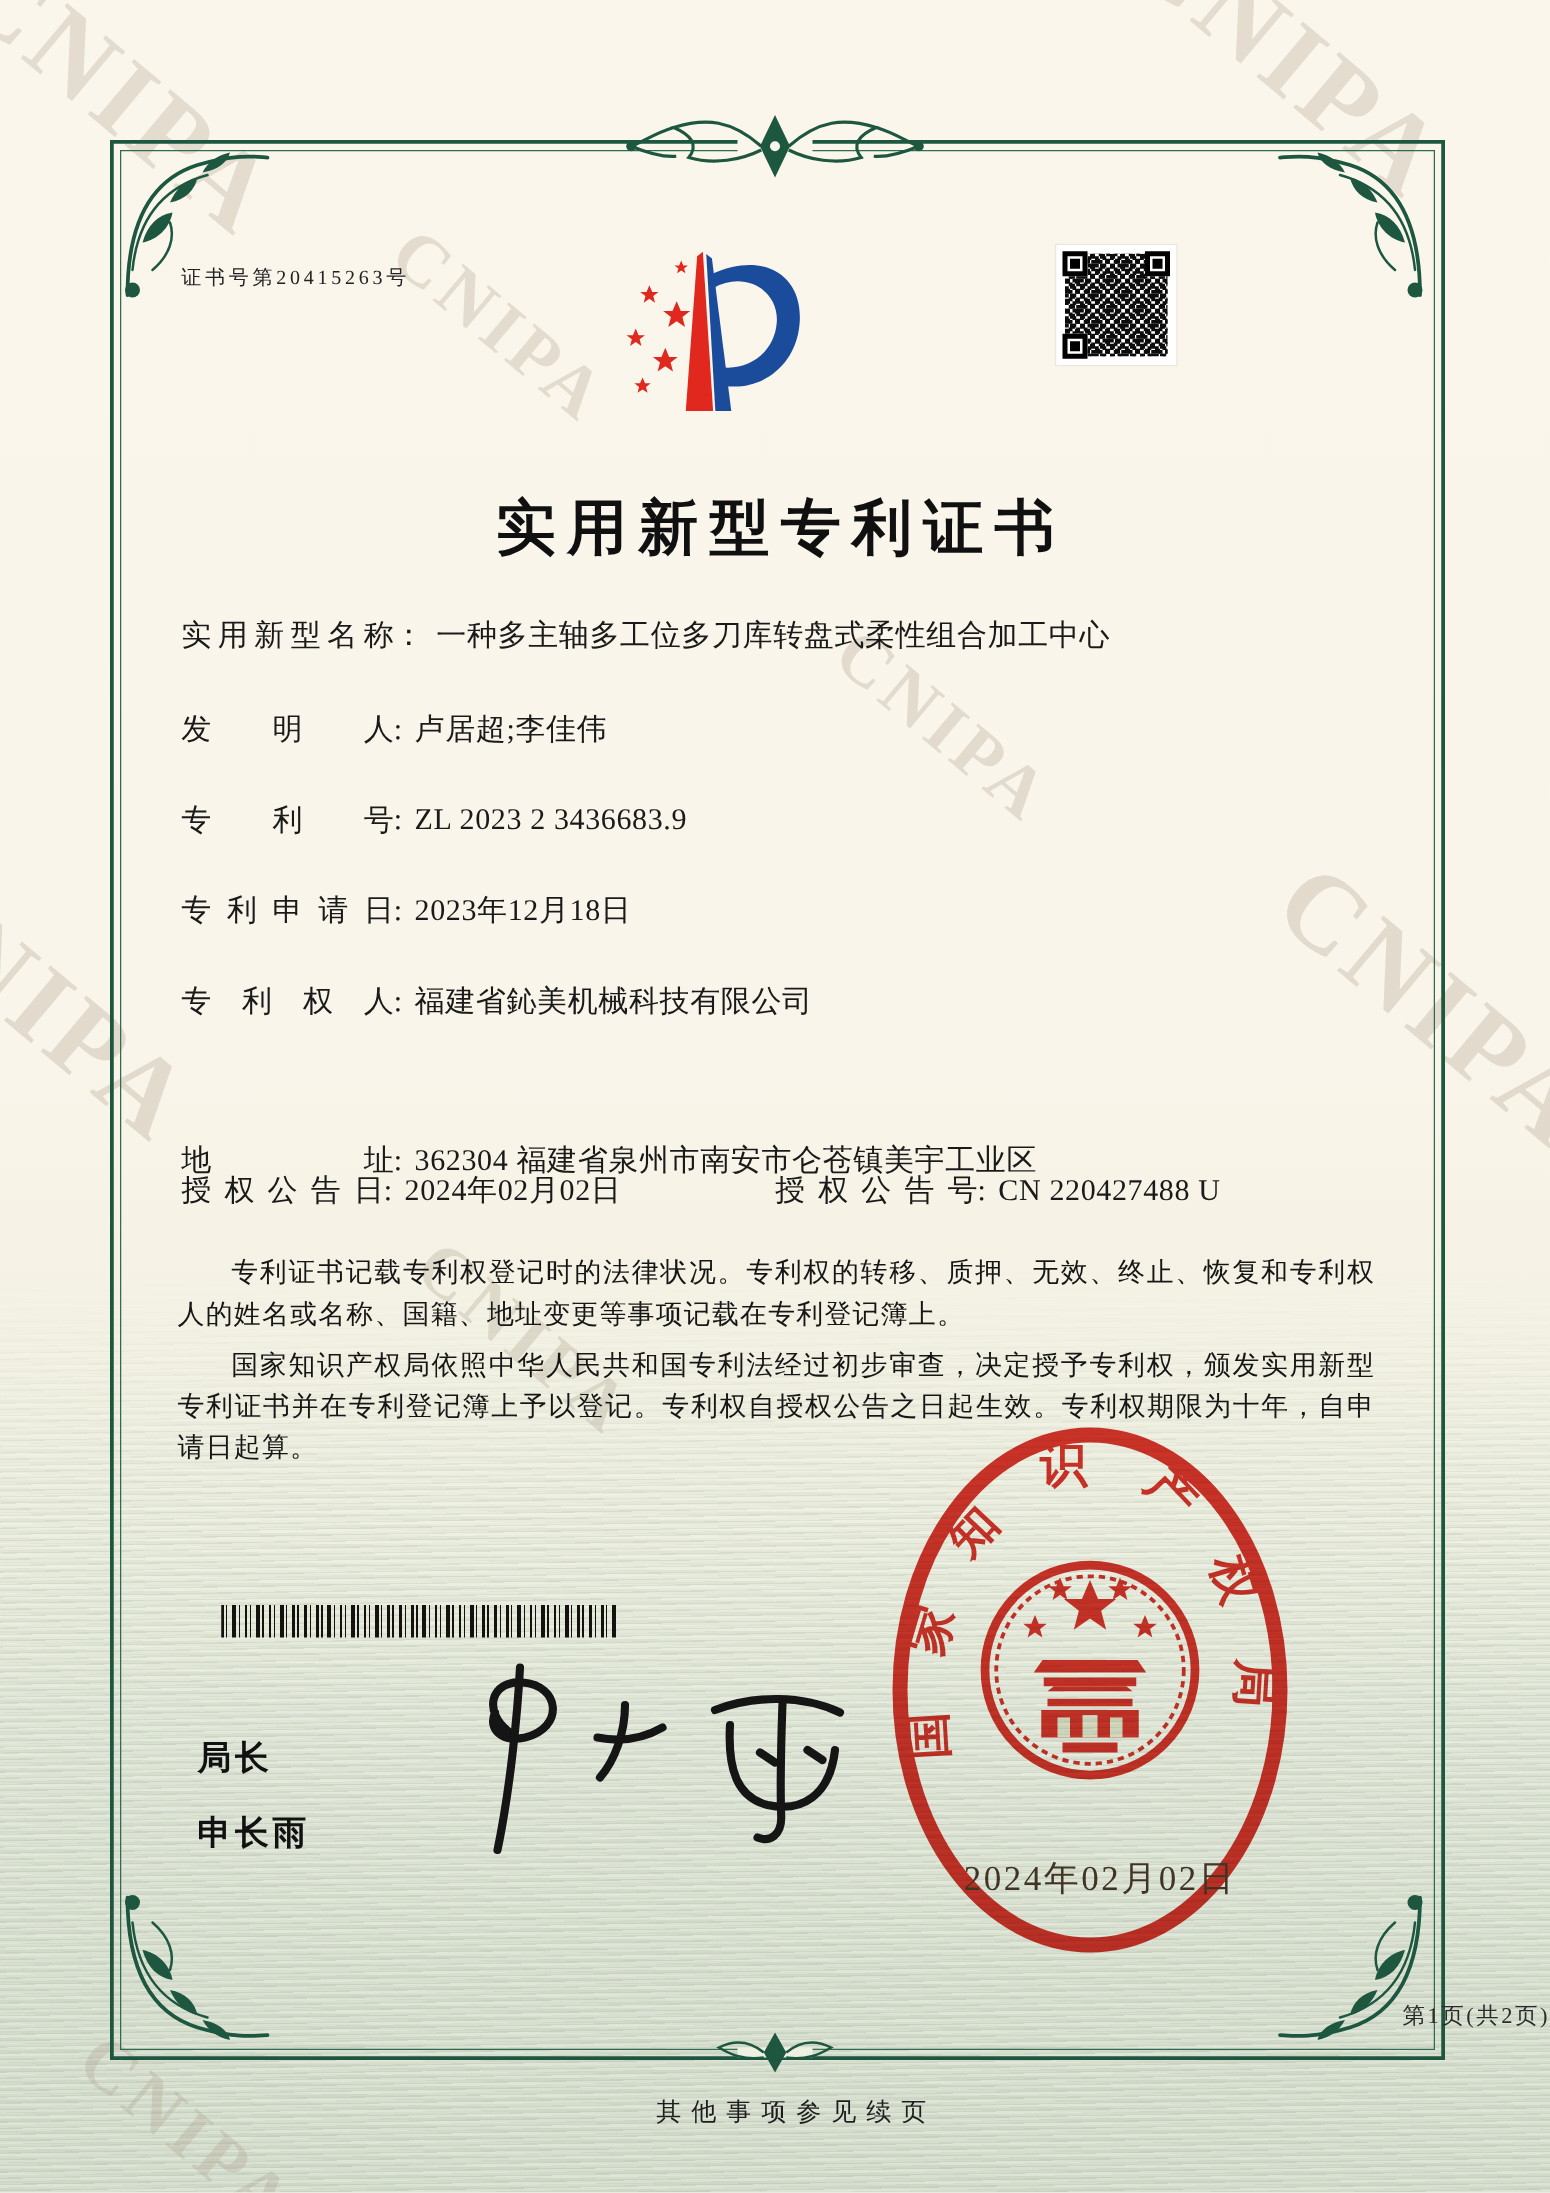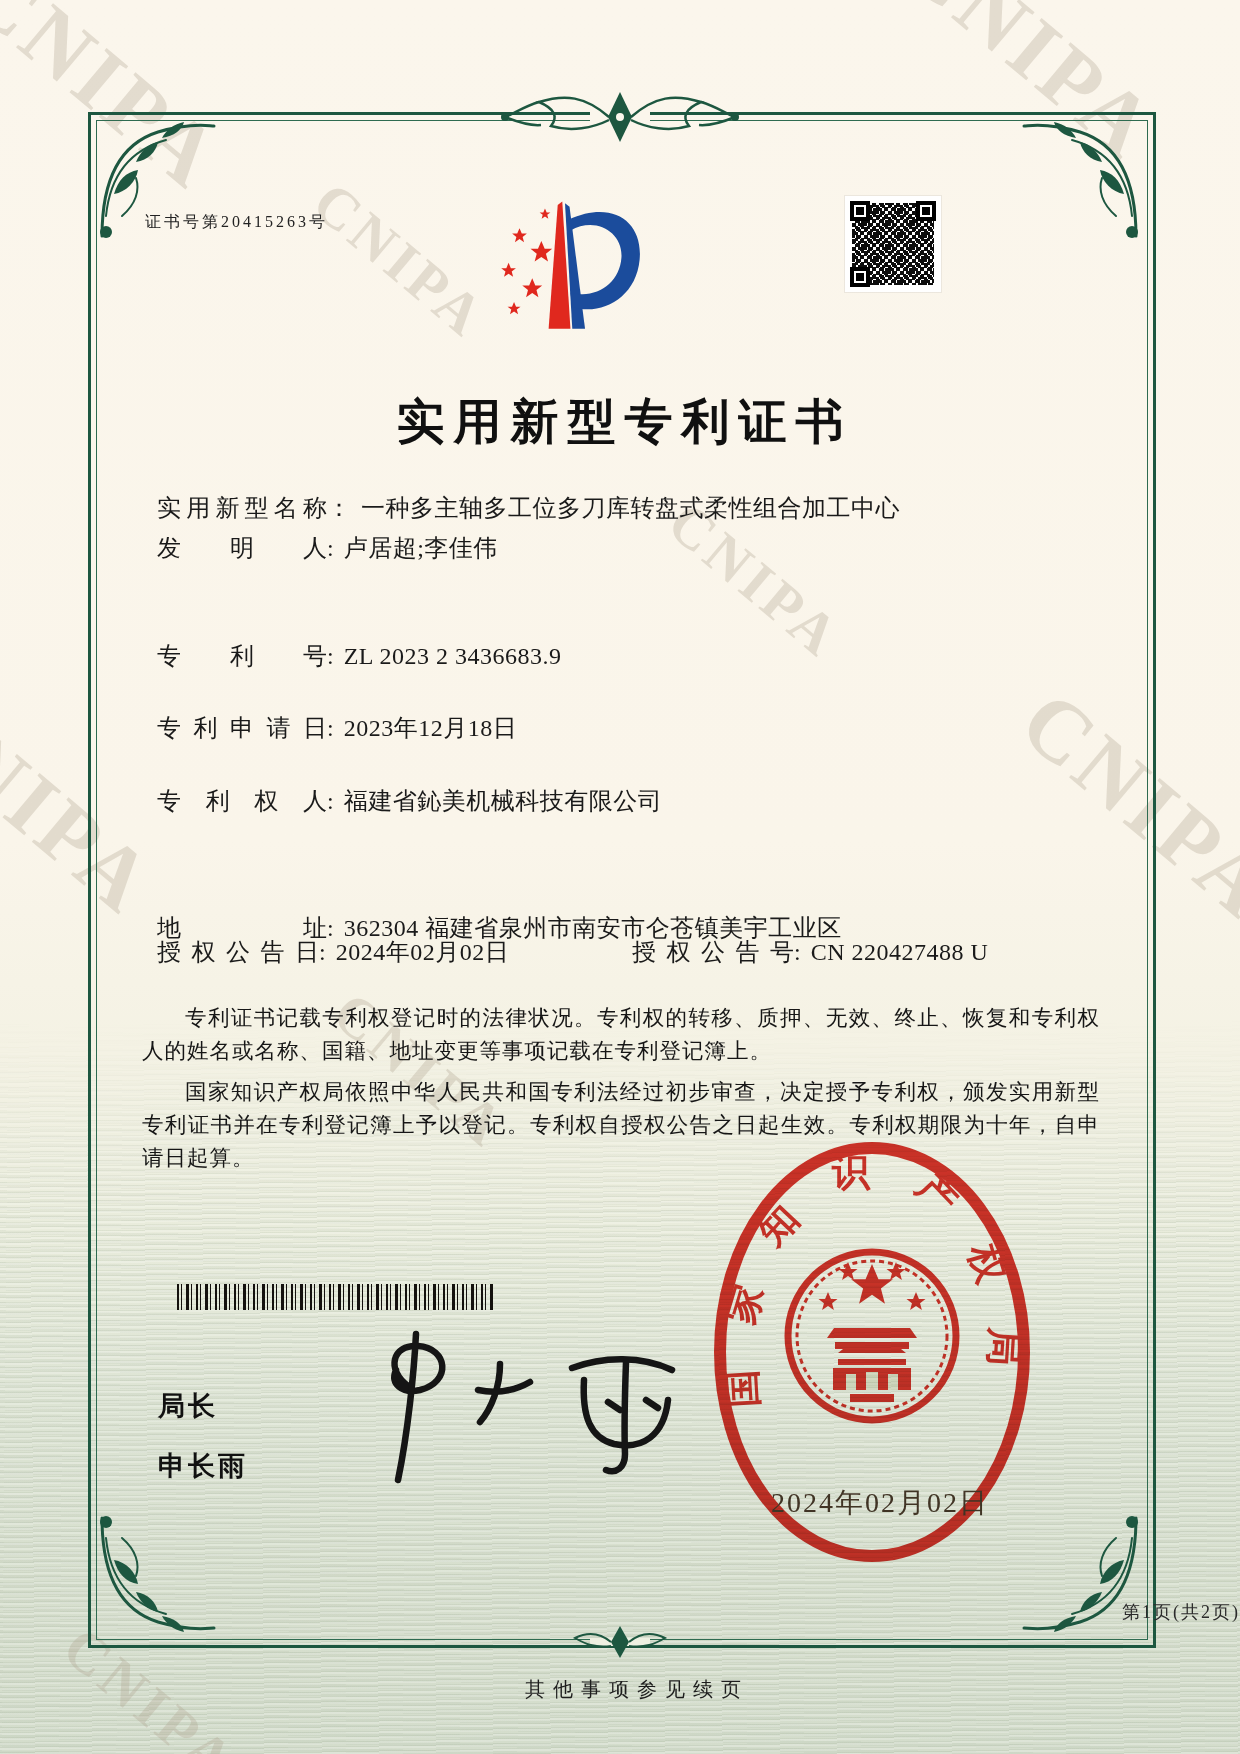--- a/index.html
+++ b/index.html
@@ -41,21 +41,21 @@
   .qr .finder{position:absolute;width:20px;height:20px;border:4px solid #000;background:#fff;box-sizing:border-box;}
   .qr .finder::after{content:"";position:absolute;inset:2px;background:#000;}
   .qr .f-tl{left:5px;top:5px;}
   .qr .f-tr{right:5px;top:5px;}
   .qr .f-bl{left:5px;bottom:5px;}
   .title{
     position:absolute;left:0;top:390px;width:100%;text-align:center;
     font-size:48px;font-weight:bold;letter-spacing:9px;padding-left:9px;box-sizing:border-box;color:#101010;
   }
   .field{position:absolute;left:145px;width:960px;font-size:24px;display:flex;align-items:baseline;color:#1a1a1a;}
-  .flabel{display:inline-block;width:170px;text-align:justify;text-align-last:justify;flex:none;margin-left:12px;}
+  .flabel{display:inline-block;width:170px;text-align:justify;text-align-last:justify;flex:none;}
   .fcolon{flex:none;margin-right:10px;}
   .fvalue{letter-spacing:0.5px;}
   .field.half{width:auto;}
   .field.half .flabel{width:162px;}
   .paras{position:absolute;left:142px;top:1002px;width:958px;font-size:21.5px;line-height:33px;text-align:justify;letter-spacing:1px;color:#161616;}
   .paras p{margin:0 0 8px 0;text-indent:2em;}
   .barcode{
     position:absolute;left:177px;top:1284px;width:316px;height:26px;
     background:repeating-linear-gradient(90deg,#14110e 0 2px,transparent 2px 4px,#14110e 4px 5px,transparent 5px 9px,#14110e 9px 12px,transparent 12px 14px,#14110e 14px 15px,transparent 15px 19px);
   }
@@ -166,21 +166,21 @@
     <div class="finder f-bl"></div>
   </div>
 
   <div class="title">实用新型专利证书</div>
 
   <div class="field" style="top:492px;">
     <span class="flabel">实用新型名称</span>
       <span class="fcolon">：</span>
       <span class="fvalue">一种多主轴多工位多刀库转盘式柔性组合加工中心</span>
   </div>
-  <div class="field" style="top:532px;">
+  <div class="field" style="top:567px;">
     <span class="flabel">发明人</span>
       <span class="fcolon">:</span>
       <span class="fvalue">卢居超;李佳伟</span>
   </div>
   <div class="field" style="top:640px;align-items:center;">
     <span class="flabel">专利号</span>
       <span class="fcolon">:</span>
       <span class="fvalue">ZL 2023 2 3436683.9</span>
   </div>
   <div class="field" style="top:712px;">

